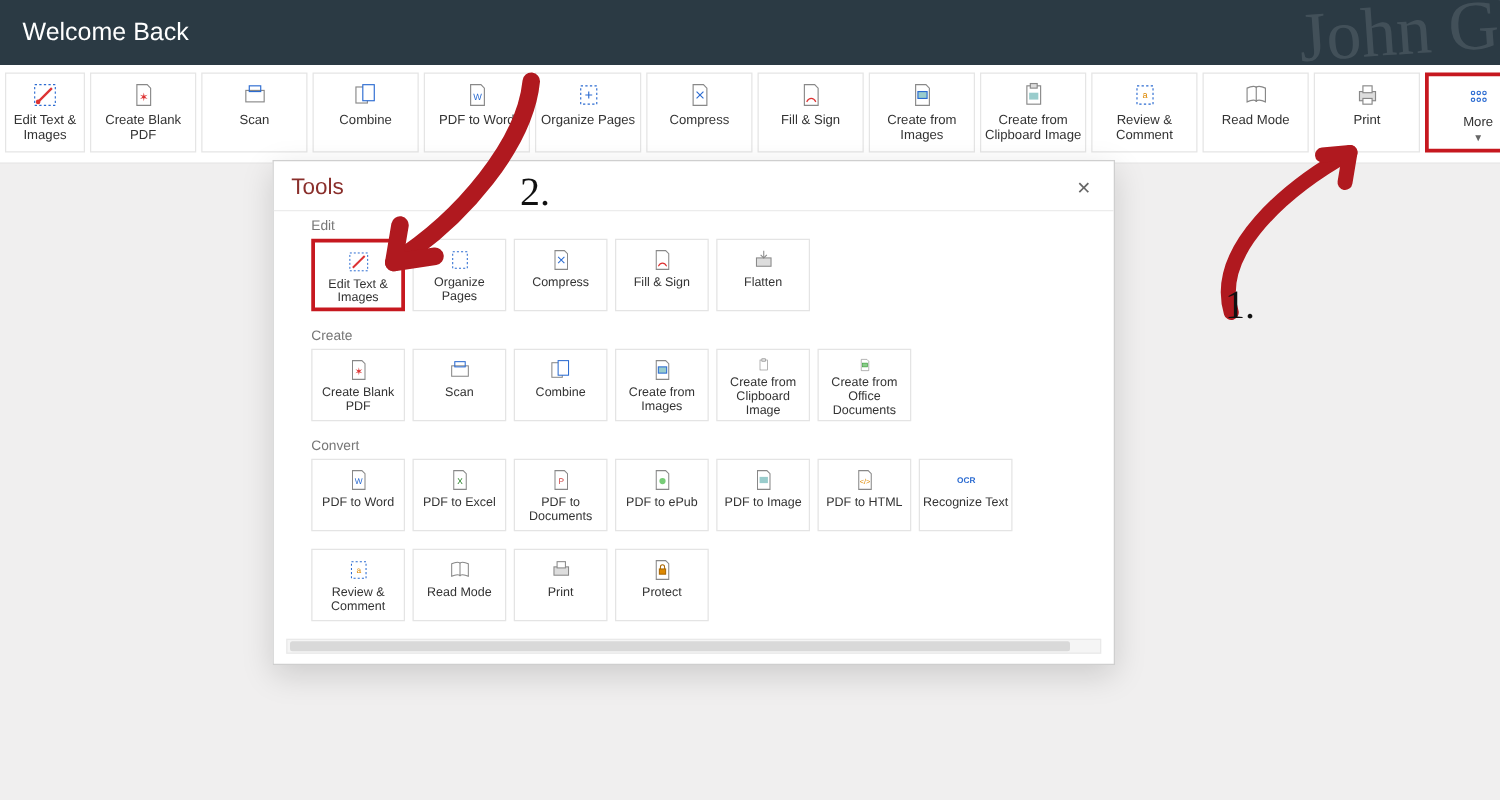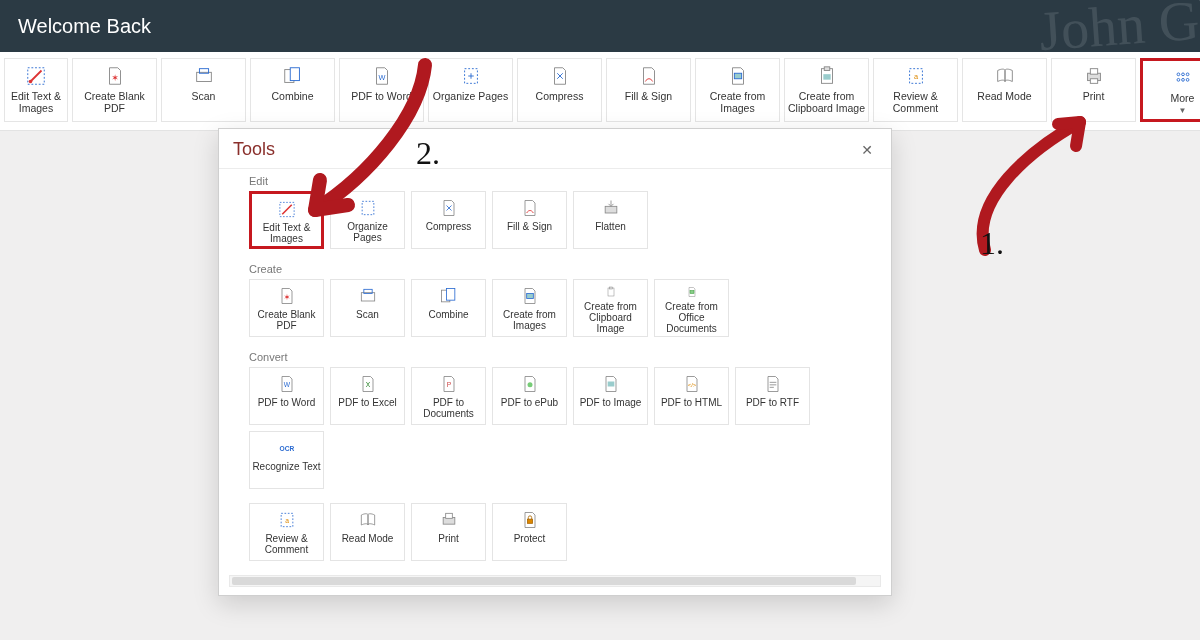--- a/index.html
+++ b/index.html
@@ -374,27 +374,20 @@
         </div>
       <div class="card">
           <svg viewBox="0 0 24 24">
             <path d="M6 3h9l3 3v15H6z" fill="#fff" stroke="#888"></path>
             <text x="12" y="16" font-size="7" fill="#d80" text-anchor="middle">&lt;/&gt;</text>
           </svg>
           <span>PDF to HTML</span>
         </div>
       <div class="card">
           <svg viewBox="0 0 24 24">
-            <path d="M6 3h9l3 3v15H6z" fill="#fff" stroke="#888"></path>
-            <path d="M8 10h8M8 13h8M8 16h5" stroke="#888"></path>
-          </svg>
-          <span>PDF to RTF</span>
-        </div>
-      <div class="card">
-          <svg viewBox="0 0 24 24">
             <text x="12" y="15" font-size="8" fill="#2b6bd1" text-anchor="middle" font-weight="bold">OCR</text>
           </svg>
           <span>Recognize Text</span>
         </div>
     </div>
   </div>
 
   <div class="section">
     <div class="grid">
       <div class="card">

